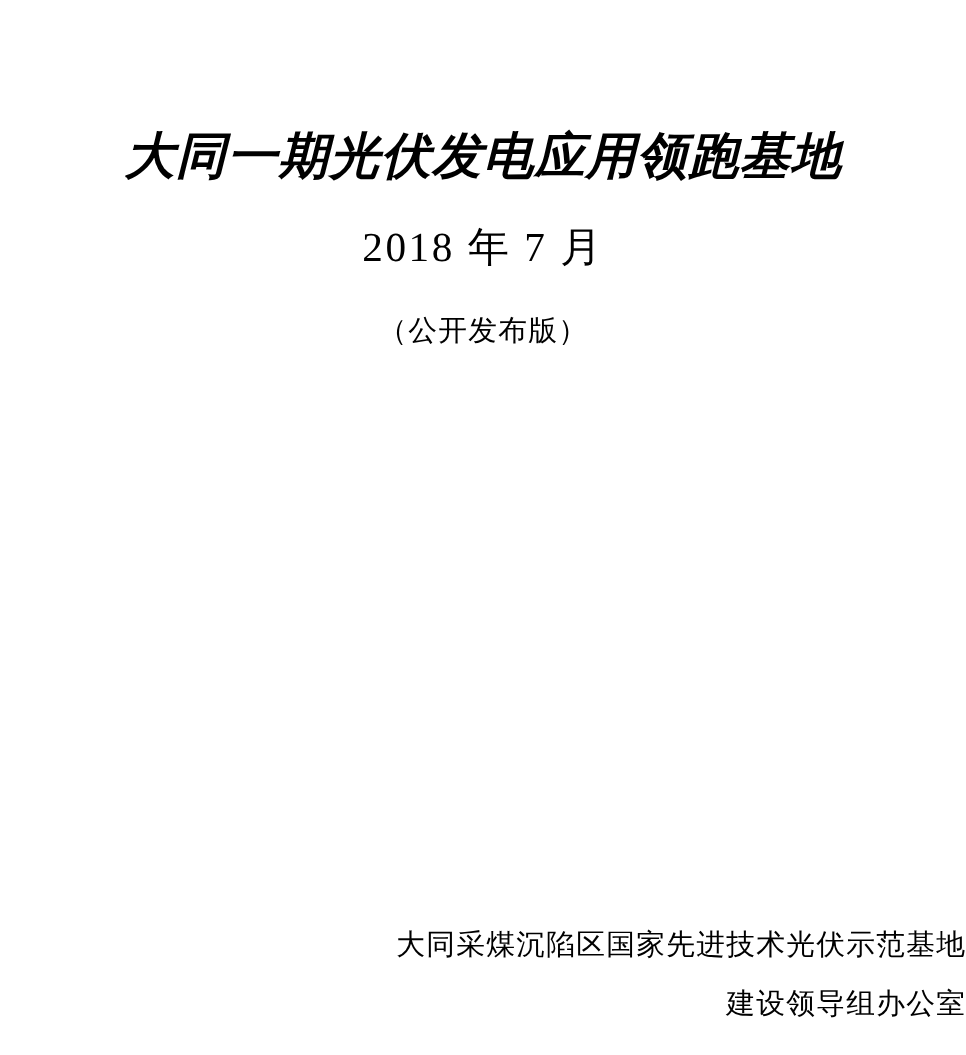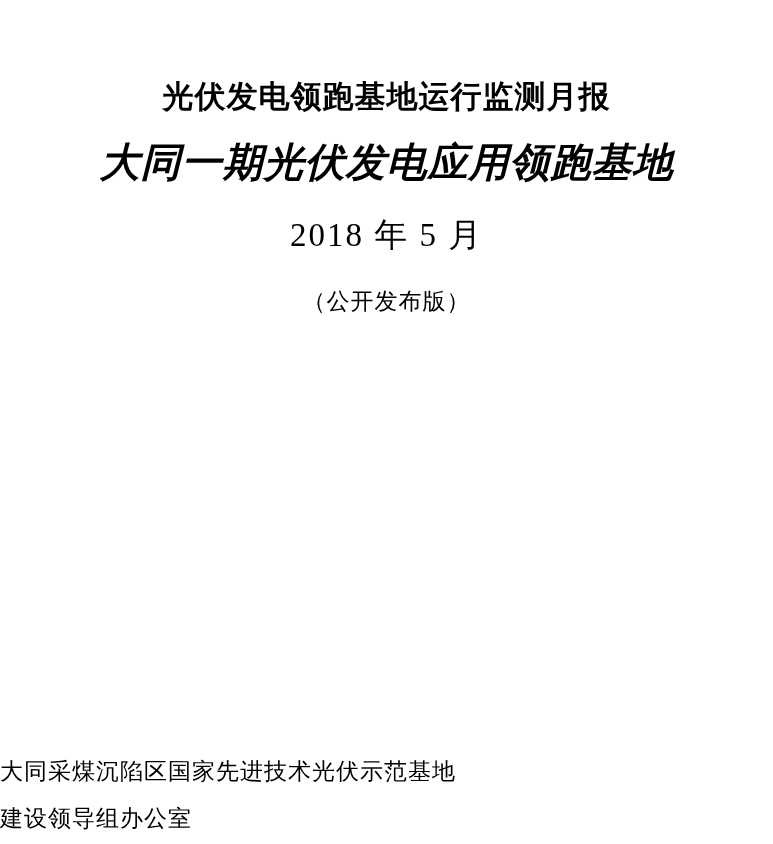--- a/index.html
+++ b/index.html
@@ -58,44 +58,43 @@
     font-family: Liberation Sans, sans-serif;
     font-size: 23px;
     margin-top: 28px;
     letter-spacing: 1px;
     color: #000;
   }
   .footer-block {
     position: absolute;
     left: 0;
     right: 0;
-    bottom: 14px;
-    text-align: left;
+    bottom: 30px;
+    text-align: right;
     margin-top: 12px;
   }
   .footer-line {
     font-family: "Liberation Serif", serif;
     font-size: 23px;
     line-height: 1.0;
     letter-spacing: 1px;
     color: #000;
   }
   .footer-line + .footer-line {
     margin-top: 24px;
   }
 </style>
 </head>
 <body>
 
 <div class="page">
 
   <div class="title-block">
-    <div class="title-line-1">光伏发电领跑基地运行监测月报</div>
     <div class="title-line-2">大同一期光伏发电应用领跑基地</div>
-    <div class="date-line">2018 年 5 月</div>
+    <div class="date-line">2018 年 7 月</div>
     <div class="edition-line">（公开发布版）</div>
   </div>
 
   <div class="footer-block">
     <div class="footer-line">大同采煤沉陷区国家先进技术光伏示范基地</div>
     <div class="footer-line">建设领导组办公室</div>
   </div>
 
 </div>
 

